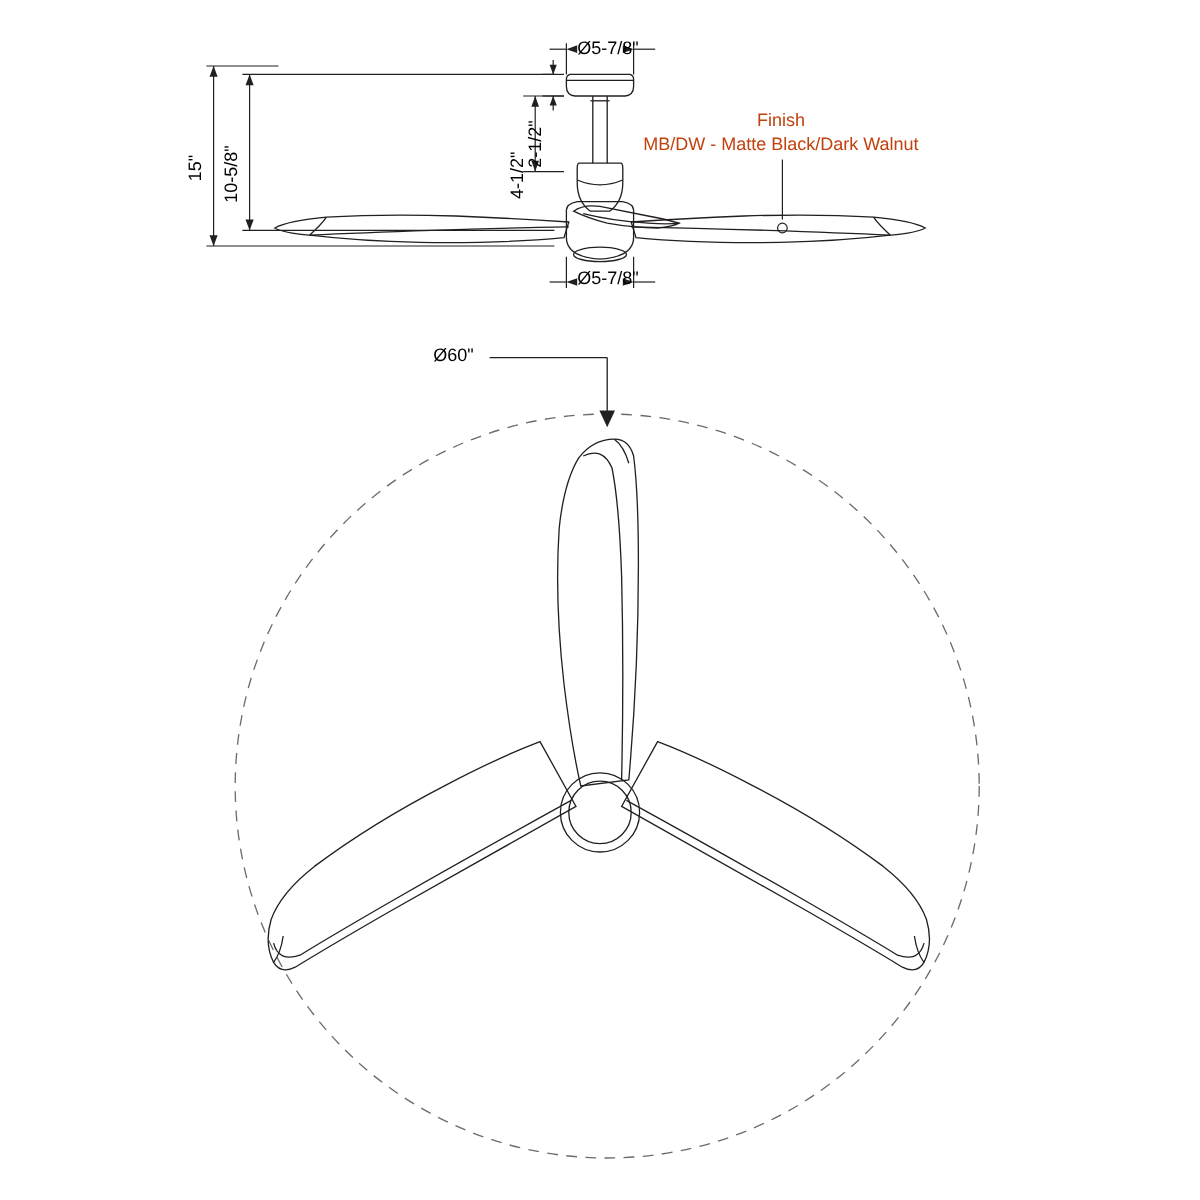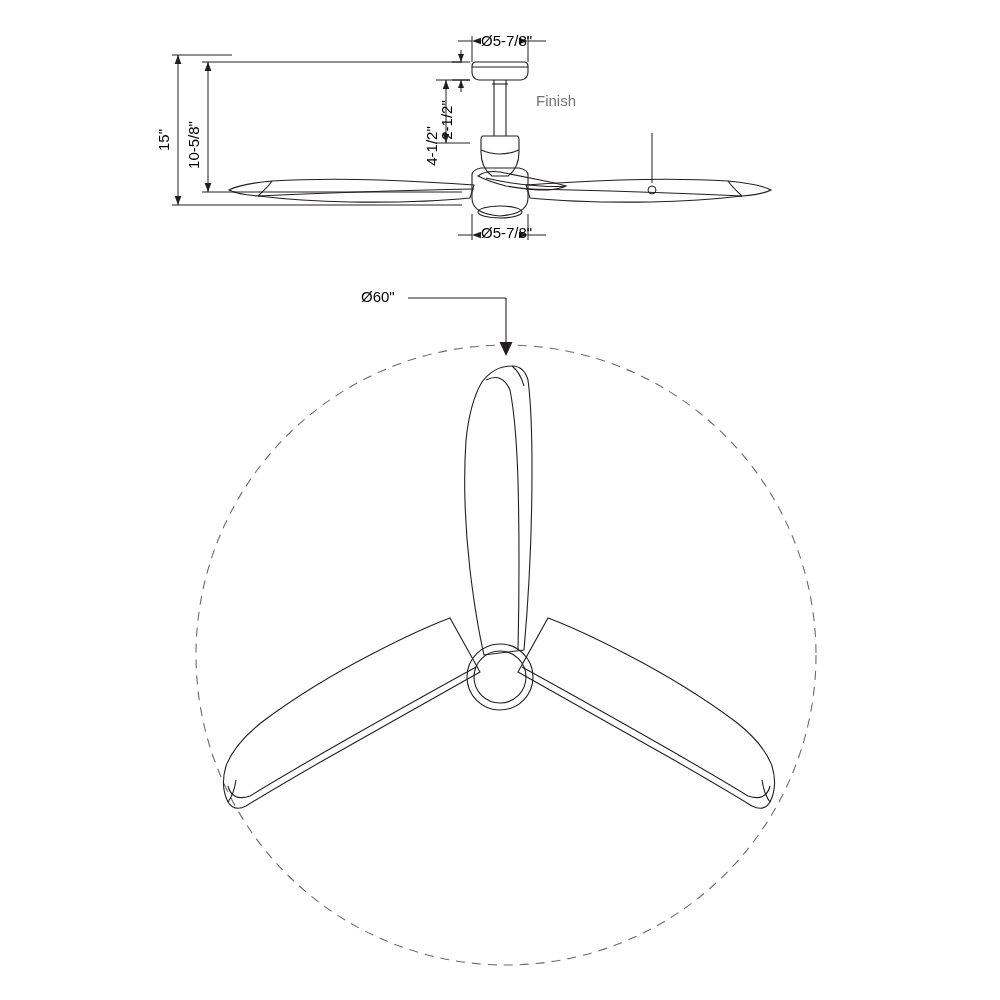--- a/index.html
+++ b/index.html
@@ -34,21 +34,21 @@
     color: #000;
     white-space: nowrap;
   }
   .dim-label.rot {
     transform-origin: 0 0;
   }
   .note-block {
     position: absolute;
     font-size: 15px;
     line-height: 1.35;
-    color: #737373;
+    color: #c2410c;
     white-space: nowrap;
   }
   .note-title {
     display: block;
     text-align: center;
   }
   .note-line {
     display: block;
   }
 </style>
@@ -189,15 +189,16 @@
   <div class="dim-label rot" style="left:440px; top:146px; transform: rotate(-90deg) translate(-50%,-100%);">4-1/2"</div>
 
   <div class="dim-label" style="left:481px; top:32px;">Ø5-7/8"</div>
 
   <div class="dim-label" style="left:481px; top:224px;">Ø5-7/8"</div>
 
   <div class="dim-label" style="left:361px; top:288px;">Ø60"</div>
 
   <div class="note-block" style="left:536px; top:91px;">
     <span class="note-title">Finish</span>
+    <span class="note-line">MB/DW - Matte Black/Dark Walnut</span>
   </div>
 
 </div>
 
 </body></html>

